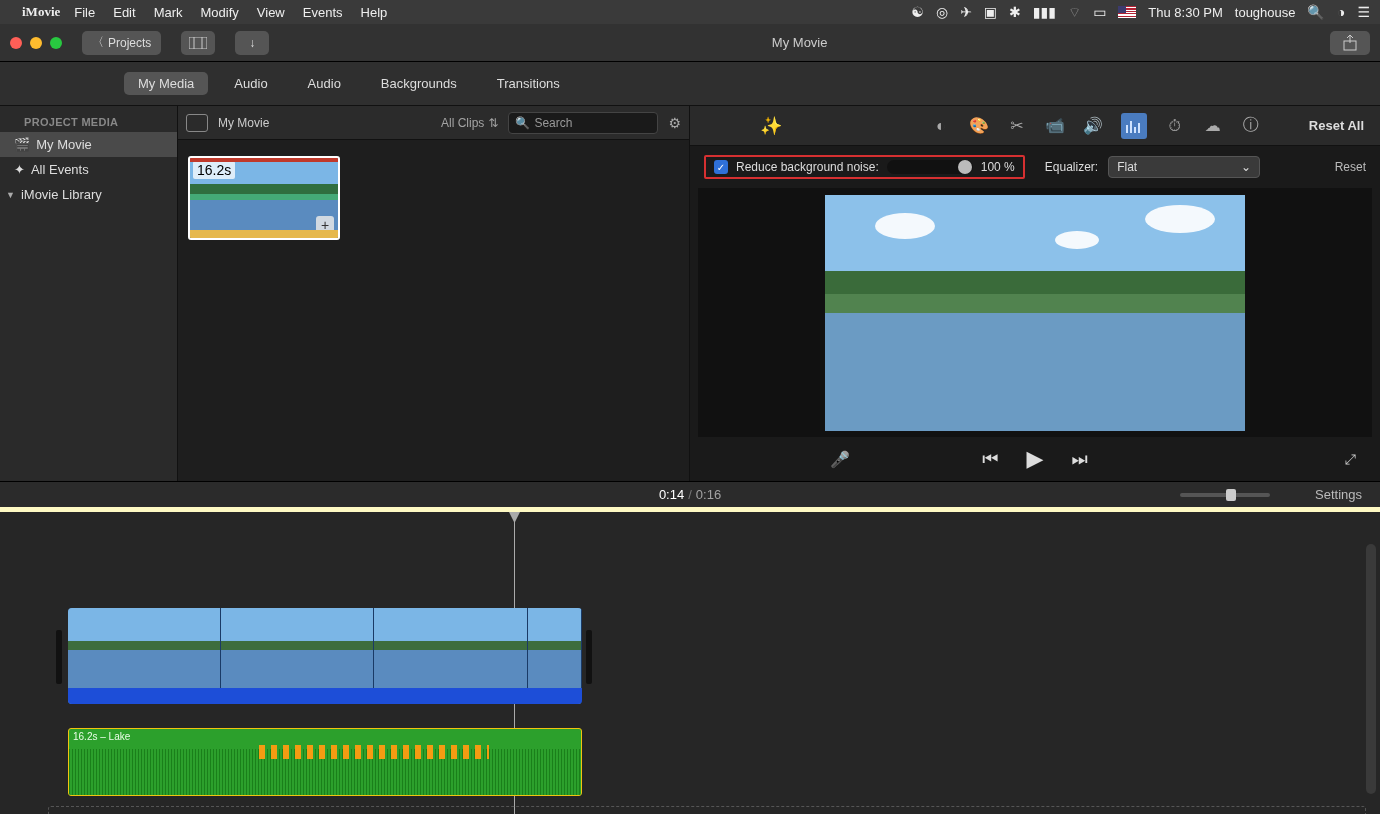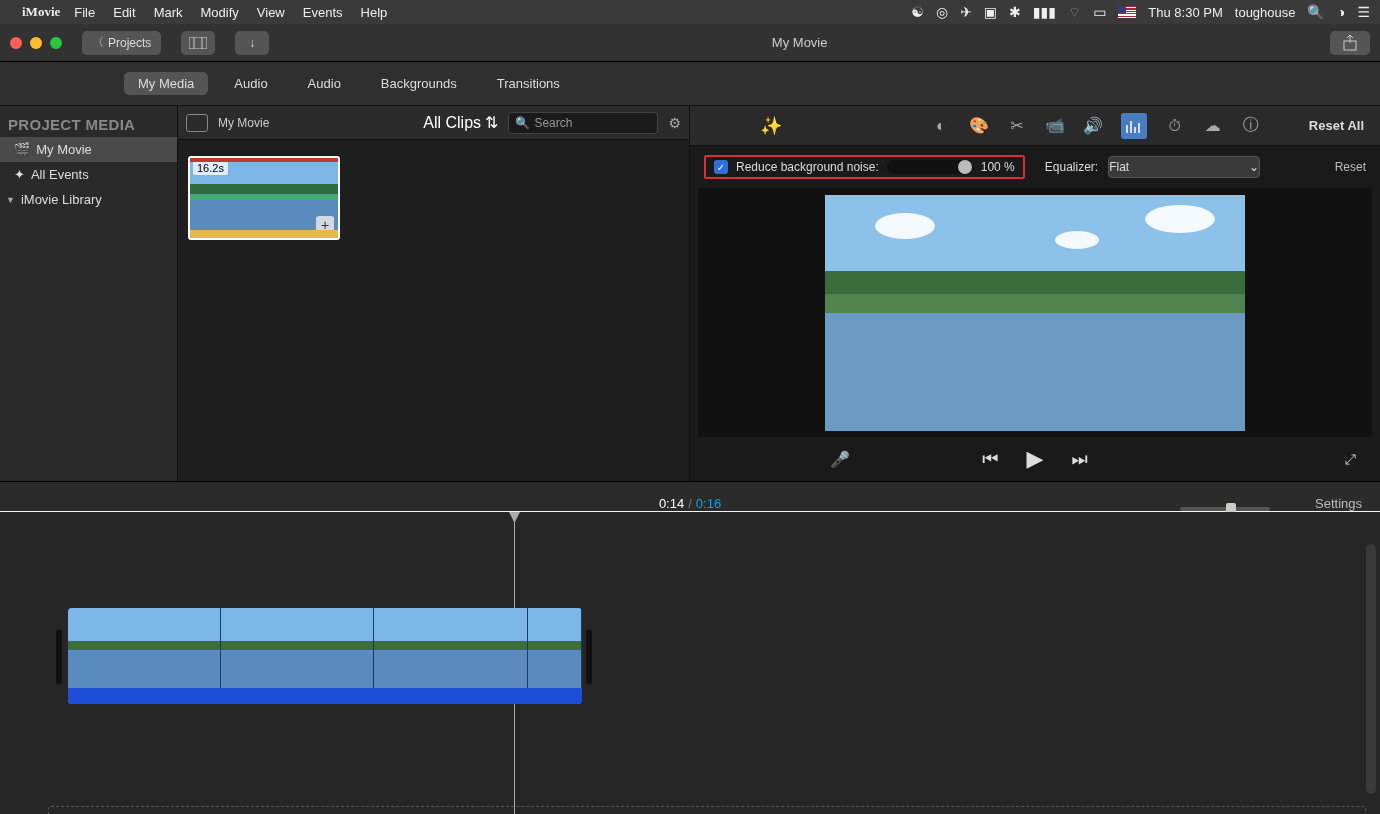--- a/index.html
+++ b/index.html
@@ -35,77 +35,77 @@
 
 .tabs-row { height: 44px; display: flex; align-items: center; padding-left: 124px; background: #2f2f2f; border-bottom: 1px solid #111; }
 .tab { padding: 4px 14px; border-radius: 5px; font-size: 13px; color: #ddd; margin-right: 12px; }
 .tab.active { background: #555; }
 
 
 .clip-header { height: 34px; background: #2b2b2b; border-bottom: 1px solid #111; display: flex; align-items: center; padding: 0 8px; gap: 10px; font-size: 12px; }
 .clip-header .grid-toggle { width: 22px; height: 18px; border: 1px solid #888; border-radius: 3px; }
 .clip-header .proj-label { color: #ccc; }
 .clip-header .flex { flex: 1; }
-.clip-header .allclips { font-size: 16px; color: #ffffff; display: flex; align-items: center; gap: 4px; }
+.clip-header .allclips { font-size: 12px; color: #a3a3a3; display: flex; align-items: center; gap: 4px; }
 .clip-header .search { width: 150px; height: 22px; border-radius: 4px; background: #1a1a1a; border: 1px solid #444; display: flex; align-items: center; padding: 0 6px; color: #999; font-size: 12px; gap: 4px; }
 .clip-header .gear { color: #aaa; font-size: 14px; }
 
 
-.side-section-label { padding: 10px 8px 4px; font-size: 15px; font-weight: 700; color: #888; letter-spacing: 0.3px; }
+.side-section-label { padding: 10px 24px 4px; font-size: 11px; font-weight: 700; color: #888; letter-spacing: 0.3px; }
 .side-item { padding: 5px 10px 5px 14px; font-size: 13px; color: #ddd; display: flex; align-items: center; gap: 6px; }
 .side-item.selected { background: #4a4a4a; }
 .side-item .tri { font-size: 9px; color: #aaa; }
 
 
 .clip-area { flex: 1; padding: 16px 10px; }
 .clip-thumb { width: 152px; height: 84px; border: 2px solid #fff; border-radius: 3px; position: relative; overflow: hidden; }
 .clip-thumb .sky { position: absolute; inset: 0; background: linear-gradient(#7bb6e6 0 33%, #2f6e3f 33% 45%, #4a7 45% 52%, #5a8bbf 52% 100%); }
-.clip-thumb .dur { position: absolute; top: 3px; left: 3px; background: rgba(255,255,255,0.75); color: #000; font-size: 11px; padding: 1px 4px; border-radius: 2px; }
+.clip-thumb .dur { position: absolute; top: 3px; left: 3px; background: rgba(255,255,255,0.75); color: #000; font-size: 14px; padding: 1px 4px; border-radius: 2px; }
 .clip-thumb .plus { position: absolute; bottom: 4px; right: 4px; width: 18px; height: 18px; background: rgba(230,230,230,0.85); border-radius: 3px; display: flex; align-items: center; justify-content: center; font-size: 14px; color: #333; }
 .clip-thumb::before { content: ""; position: absolute; left: 0; right: 0; top: 0; height: 4px; background: #c0392b; z-index: 2; }
 .clip-thumb::after { content: ""; position: absolute; left: 0; right: 0; bottom: 0; height: 8px; background: #e6b84c; z-index: 2; }
 
 
 .insp-bar { height: 40px; background: #2a2a2a; border-bottom: 1px solid #111; display: flex; align-items: center; padding: 0 16px; gap: 18px; }
 .insp-bar .ic { width: 20px; height: 20px; color: #aaa; display: flex; align-items: center; justify-content: center; font-size: 16px; }
 .insp-bar .wand { color: #8ab4f8; font-size: 18px; margin-right: auto; margin-left: 56px; }
 .insp-bar .ic.active { background: #4a7cc0; border-radius: 3px; width: 26px; height: 26px; color: #cfe3ff; }
 .insp-bar .ic.vol-blue { color: #3498db; }
 .insp-bar .reset-all { margin-left: 30px; font-size: 13px; color: #ddd; font-weight: bold; }
 
 
 .noise-row { height: 42px; display: flex; align-items: center; padding: 0 14px; gap: 10px; font-size: 12px; }
 .noise-highlight { border: 2px solid #d63031; padding: 3px 8px; display: flex; align-items: center; gap: 8px; border-radius: 2px; }
 .chk { width: 14px; height: 14px; background: #2f70d8; border-radius: 3px; display: flex; align-items: center; justify-content: center; color: #fff; font-size: 10px; }
 .slider { width: 86px; height: 14px; background: #111; border-radius: 8px; position: relative; }
 .slider .knob { position: absolute; right: 1px; top: 0; width: 14px; height: 14px; background: #bbb; border-radius: 50%; }
-.eq-select { width: 152px; height: 22px; background: #3a3a3a; border: 1px solid #555; border-radius: 4px; display: flex; align-items: center; justify-content: space-between; padding: 0 0; color: #ddd; font-size: 12px; }
+.eq-select { width: 152px; height: 22px; background: #3a3a3a; border: 1px solid #555; border-radius: 4px; display: flex; align-items: center; justify-content: space-between; padding: 0 8px; color: #ddd; font-size: 12px; }
 .noise-row .reset { margin-left: auto; color: #bbb; font-size: 12px; }
 
 
 .preview-wrap { flex: 1; display: flex; align-items: center; justify-content: center; background: #111; margin: 0 8px; }
 .preview { width: 420px; height: 236px; position: relative; overflow: hidden; }
 .preview .sky { position: absolute; inset: 0; background: linear-gradient(#8cc1ea 0 32%, #3a6b3a 32% 42%, #51834f 42% 50%, #6b9bc3 50% 100%); }
 .preview .cloud { position: absolute; background: #fff; border-radius: 50%; opacity: 0.9; }
 .c1 { width: 60px; height: 26px; top: 18px; left: 50px; }
 .c2 { width: 44px; height: 18px; top: 36px; left: 230px; }
 .c3 { width: 70px; height: 28px; top: 10px; left: 320px; }
 
 
 .play-row { height: 44px; display: flex; align-items: center; justify-content: center; gap: 28px; position: relative; }
 .play-row .mic { position: absolute; left: 140px; font-size: 16px; color: #ccc; }
 .play-row .full { position: absolute; right: 24px; font-size: 14px; color: #ccc; }
 .play-row .pc { color: #ddd; font-size: 18px; }
 .play-row .play { font-size: 22px; }
 
 
-.tl-header { height: 30px; background: #2b2b2b; border-bottom: 1px solid #fef9c3; display: flex; align-items: flex-end; justify-content: center; font-size: 13px; position: relative; }
+.tl-header { height: 30px; background: #2b2b2b; border-bottom: 5px solid #fef9c3; display: flex; align-items: center; justify-content: center; font-size: 13px; position: relative; }
 .tl-header .time-cur { color: #fff; }
 .tl-header .time-sep { color: #777; margin: 0 4px; }
-.tl-header .time-tot { color: #0ea5e9; }
+.tl-header .time-tot { color: #a3a3a3; }
 .tl-header .zoom { position: absolute; right: 110px; width: 90px; height: 4px; background: #555; border-radius: 2px; }
 .tl-header .zoom::after { content: ""; position: absolute; left: 46px; top: -4px; width: 10px; height: 12px; background: #ccc; border-radius: 2px; }
 .tl-header .settings { position: absolute; right: 18px; color: #bbb; font-size: 13px; }
 
 
 .timeline { height: 340px; background: #262626; position: relative; overflow: hidden; }
 .playhead { position: absolute; left: 514px; top: 0; bottom: 0; width: 1px; background: #aaa; }
 .playhead::before { content: ""; position: absolute; top: 0; left: -5px; width: 11px; height: 11px; background: #aaa; clip-path: polygon(0 0, 100% 0, 50% 100%); }
 
 .video-track { position: absolute; left: 68px; top: 96px; width: 514px; height: 96px; background: #2c5aa0; border-radius: 4px; overflow: hidden; display: flex; }
@@ -319,19 +319,24 @@
     <div class="frame">
         <div class="sky"></div>
       </div>
     <div class="frame" style="flex:0.35">
         <div class="sky"></div>
       </div>
     <div class="audio-strip"></div>
   </div>
   <div class="handle right"></div>
 
+  <div class="audio-track">
+    <div class="label">16.2s – Lake</div>
+    <div class="wave"></div>
+    <div class="peaks"></div>
+  </div>
 
   <div class="music-well">
     <span>♫</span>
   </div>
 
   <div class="vscroll"></div>
 </div>
 
 </body></html>

